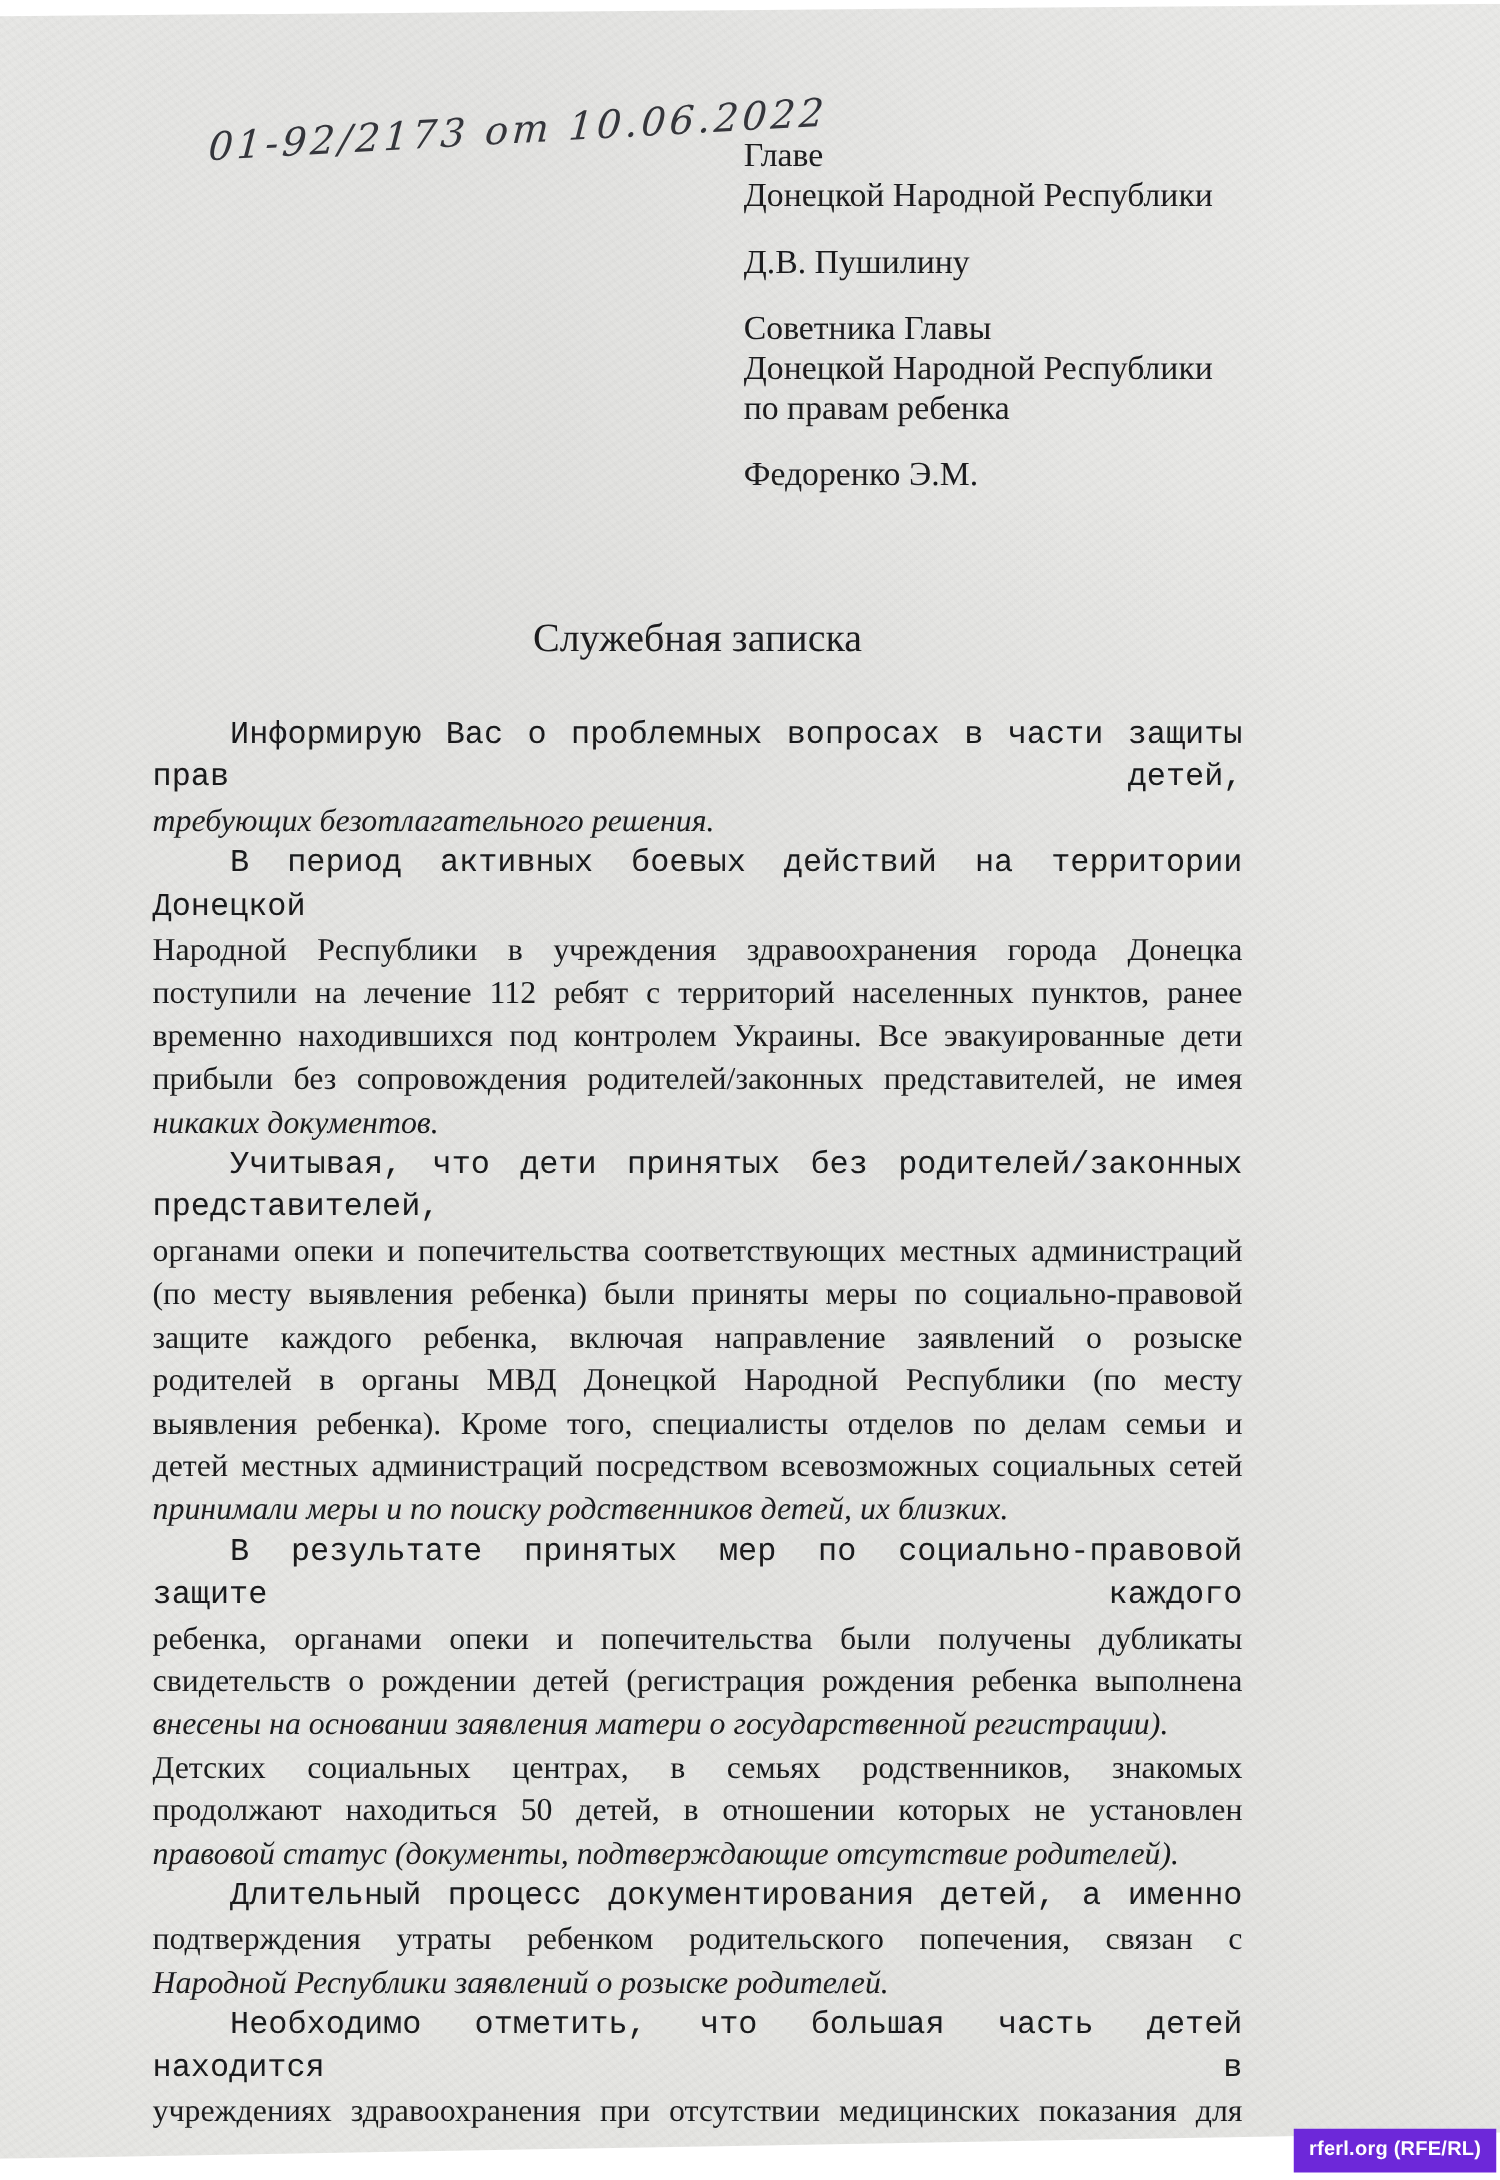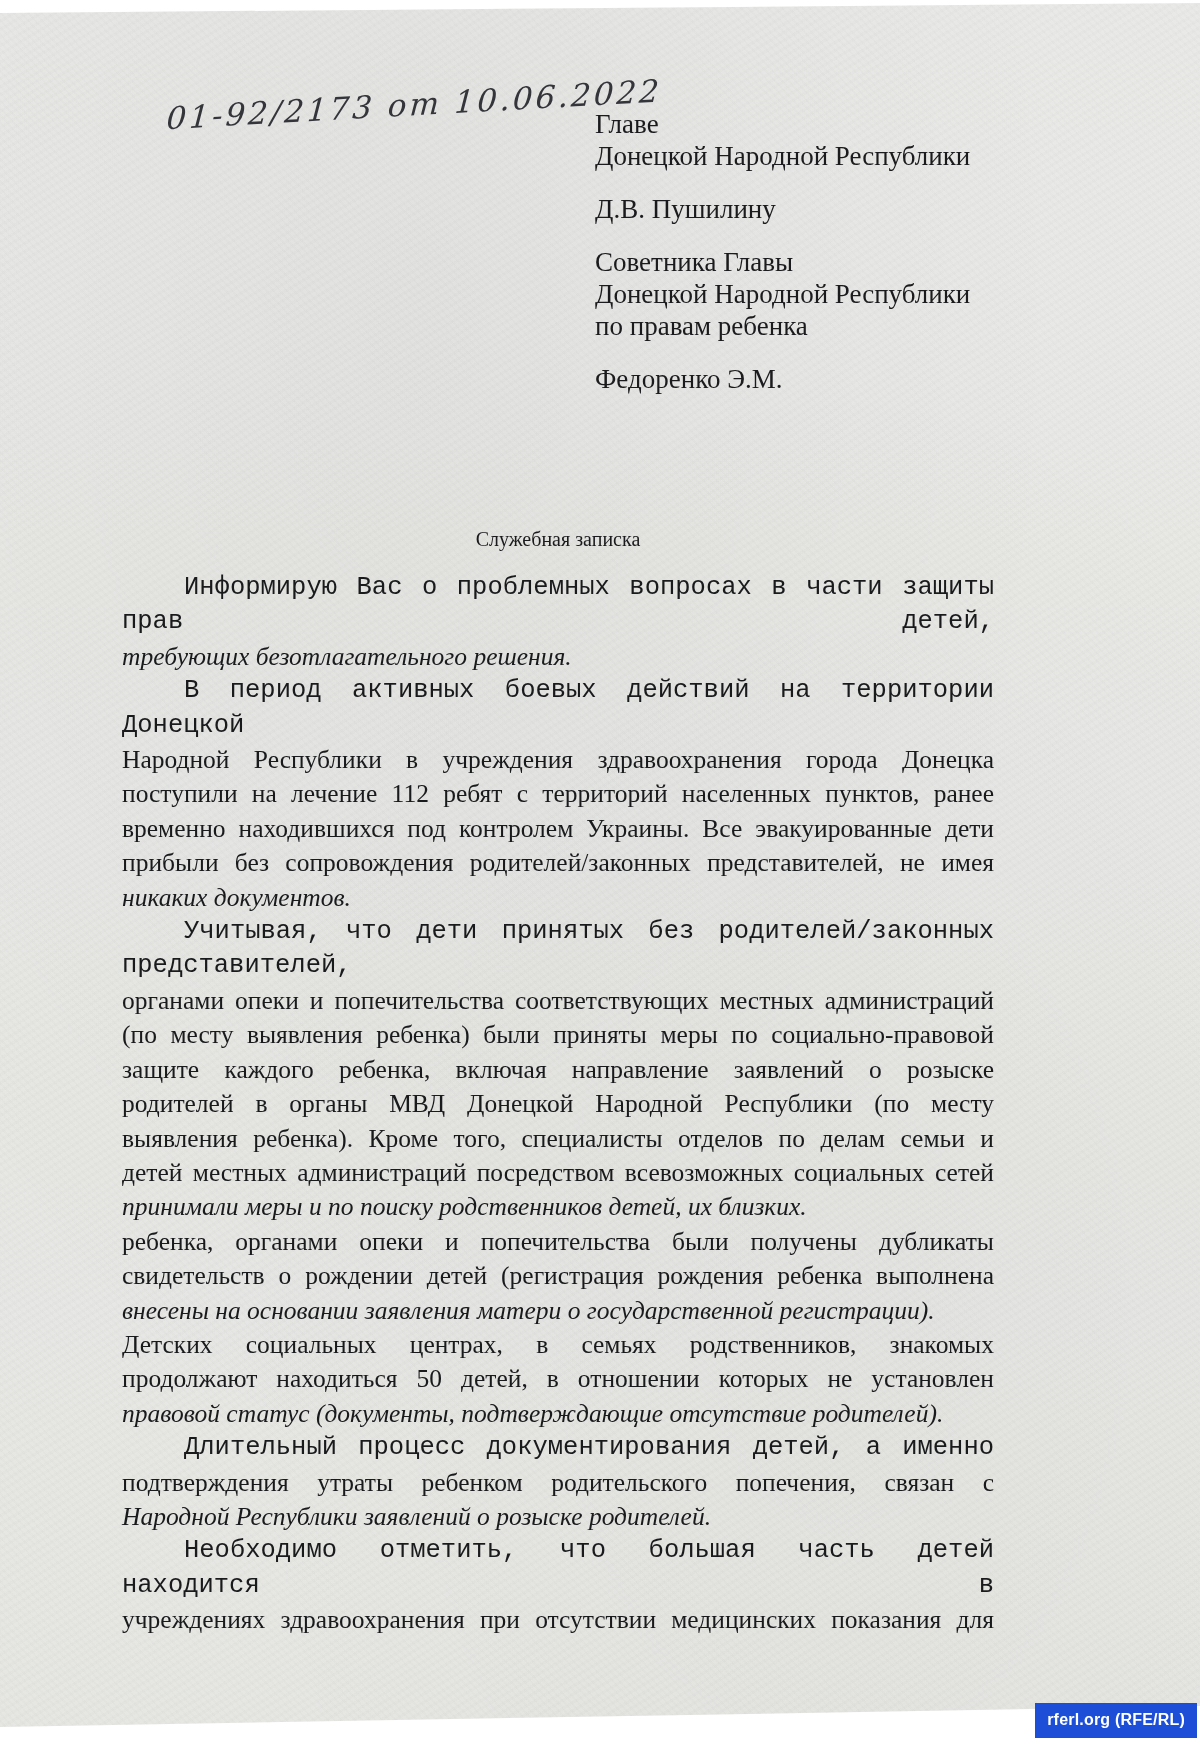--- a/index.html
+++ b/index.html
@@ -50,23 +50,22 @@
     color: #1b1b1d;
   }
   .addr-group { margin-bottom: 21px; }
   .addr-line { white-space: nowrap; }
   .doc-title {
     position: absolute;
     left: 122px;
     top: 492px;
     width: 872px;
     text-align: center;
-    font-size: 20px;
+    font-size: 32px;
     color: #1b1b1d;
-    margin-top: 36px;
   }
   .body {
     position: absolute;
     left: 122px;
     top: 571px;
     width: 872px;
     font-size: 25.5px;
     line-height: 34.4px;
     color: #191a1c;
   }
@@ -74,21 +73,21 @@
     text-align: justify;
     text-align-last: justify;
     white-space: normal;
   }
   .line.indent { text-indent: 62px; font-family: Liberation Mono, monospace; }
   .line.end { text-align-last: left; font-style: italic; }
   .watermark {
     position: absolute;
     right: 3px;
     bottom: 6px;
-    background: #1d4ed8;
+    background: #6d28d9;
     color: #ffffff;
     font-family: "Liberation Sans", sans-serif;
     font-weight: bold;
     font-size: 16px;
     padding: 8px 12px 9px 12px;
     letter-spacing: 0.2px;
   }
 </style>
 </head>
 <body>
@@ -135,20 +134,21 @@
         <div class="line indent">Учитывая, что дети принятых без родителей/законных представителей,</div>
         <div class="line">органами опеки и попечительства соответствующих местных администраций</div>
         <div class="line">(по месту выявления ребенка) были приняты меры по социально-правовой</div>
         <div class="line">защите каждого ребенка, включая направление заявлений о розыске</div>
         <div class="line">родителей в органы МВД Донецкой Народной Республики (по месту</div>
         <div class="line">выявления ребенка). Кроме того, специалисты отделов по делам семьи и</div>
         <div class="line">детей местных администраций посредством всевозможных социальных сетей</div>
         <div class="line end">принимали меры и по поиску родственников детей, их близких.</div>
       </div>
       <div>
+        <div class="line indent">В результате принятых мер по социально-правовой защите каждого</div>
         <div class="line">ребенка, органами опеки и попечительства были получены дубликаты</div>
         <div class="line">свидетельств о рождении детей (регистрация рождения ребенка выполнена</div>
         <div class="line end">внесены на основании заявления матери о государственной регистрации).</div>
       </div>
       <div>
         <div class="line">Детских социальных центрах, в семьях родственников, знакомых</div>
         <div class="line">продолжают находиться 50 детей, в отношении которых не установлен</div>
         <div class="line end">правовой статус (документы, подтверждающие отсутствие родителей).</div>
       </div>
       <div>

